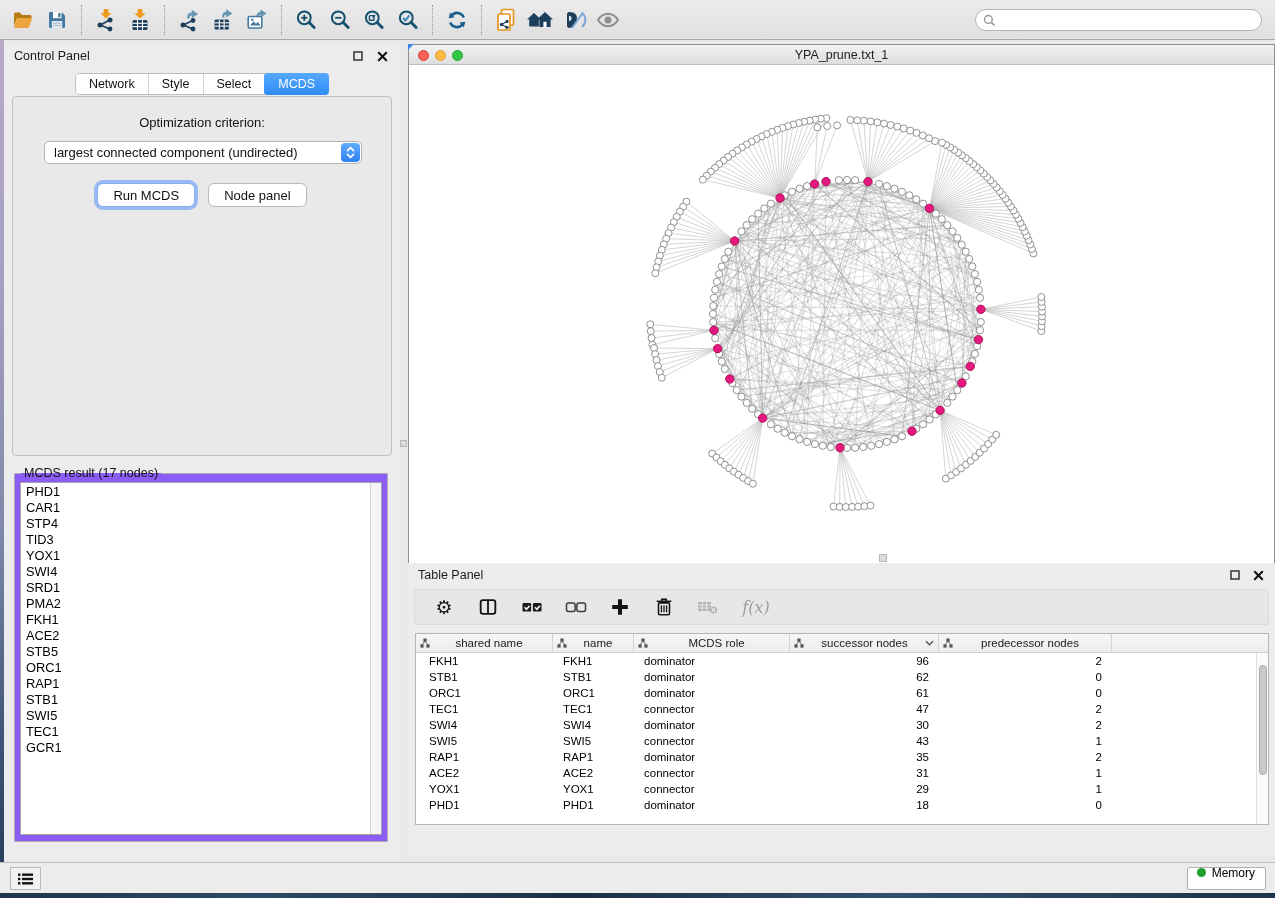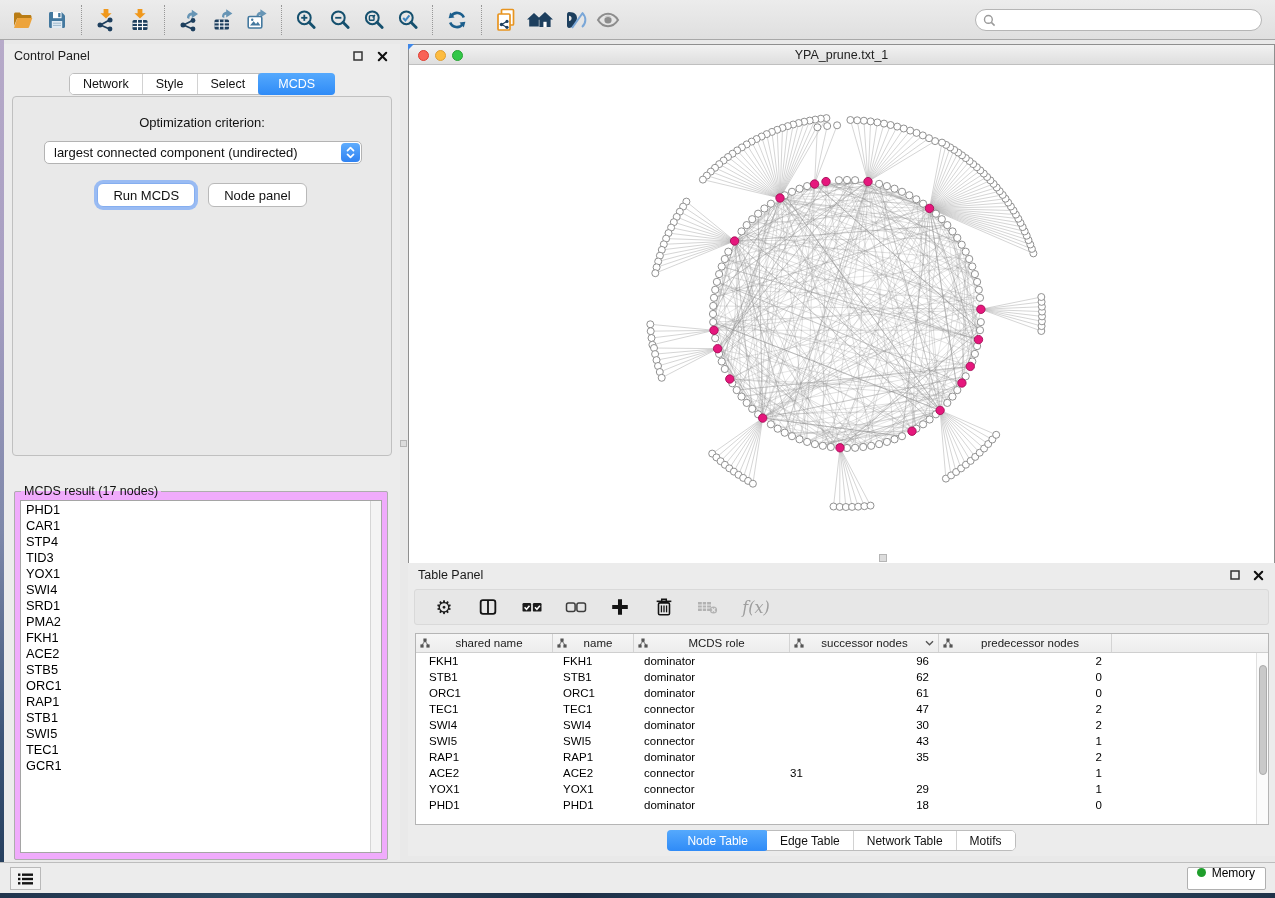--- a/index.html
+++ b/index.html
@@ -24,36 +24,36 @@
   
   .control-panel { position:absolute; left:4px; top:4px; width:396px; height:816px; background:#ececec; }
   .panel-titlebar { position:absolute; left:0; top:0; right:0; height:24px; }
   .panel-title { position:absolute; left:10px; top:5px; font-size:12.5px; color:#1a1a1a; }
   .panel-ctrl { position:absolute; top:4px; width:16px; height:16px; display:flex; align-items:center; justify-content:center; }
   .cp-tabs { position:absolute; left:0; right:0; top:29px; display:flex; justify-content:center; }
   .tabgroup { display:flex; background:#fff; border:1px solid #bdbdbd; border-radius:5px; height:22px; overflow:visible; }
   .tab { padding:0 13px; line-height:20px; font-size:12.5px; color:#111; border-right:1px solid #d2d2d2; background:#fff; }
   .tab:first-child { border-radius:4px 0 0 4px; }
   .tab:last-child { border-right:none; border-radius:0 4px 4px 0; }
-  .tab.active { background:linear-gradient(#55a9fd,#2f8bf7); color:#fff; border-radius:4px; margin:-1px; padding:0 20px; line-height:22px; border-right:none; }
+  .tab.active { background:linear-gradient(#55a9fd,#2f8bf7); color:#fff; border-radius:4px; margin:-1px; padding:0 14px; line-height:22px; border-right:none; }
   .cp-box { position:absolute; left:8px; top:52px; width:380px; height:360px; background:#e9e9e9;
     border:1px solid #c0c0c0; border-radius:4px; }
   .opt-label { position:absolute; left:0; right:0; top:18px; text-align:center; font-size:13px; color:#111; }
   .cp-select { position:absolute; left:31px; top:44px; width:318px; height:23px; background:#fff;
     border:1px solid #b3b3b3; border-radius:5px; display:flex; align-items:center; }
   .cp-select .sel-text { flex:1; font-size:13px; color:#111; padding-left:9px; white-space:nowrap; }
   .sel-stepper { width:19px; height:19px; margin-right:1.5px; border-radius:4px;
     background:linear-gradient(#5fadfd,#2f82f2); display:flex; align-items:center; justify-content:center; }
   .btn-row { position:absolute; left:0; right:0; top:86px; display:flex; justify-content:center; gap:13px; }
   .cbtn { height:24px; background:#fff; border:1px solid #b9b9b9; border-radius:6px; font-size:13px;
     color:#111; padding:0 15px; font-family:inherit; }
   .cbtn.focused { box-shadow:0 0 0 3px rgba(88,150,251,.55); border-color:#85aef0; }
 
-  .mcds-box { position:absolute; left:10px; top:440px; width:374px; height:376px;
-    border:1px solid #adadad; border-radius:2px; background:#f0abfc; }
+  .mcds-box { position:absolute; left:10px; top:422px; width:374px; height:376px;
+    border:1px solid #adadad; border-radius:2px; background:#8b5cf6; }
   .mcds-box legend { font-size:12.5px; color:#111; margin-left:6px; padding:0 3px; }
   .mcds-list-wrap { position:absolute; left:5px; top:2px; right:5px; bottom:6px; background:#fff;
     border:1px solid #a5a5a5; overflow:hidden; }
   .mcds-scroll { position:absolute; right:0; top:0; bottom:0; width:11px; background:#f4f4f4; border-left:1px solid #d6d6d6; }
   .mcds-list { position:absolute; left:0; top:1px; right:12px; }
   .mcds-item { font-size:12.8px; color:#000; line-height:16px; padding-left:5px; }
 
   
   .v-splitter { position:absolute; left:400px; top:0; width:8px; height:816px; }
   .v-splitter .handle { position:absolute; left:0; top:400px; width:7px; height:7px; background:#dcdcdc; border:1px solid #b5b5b5; }
@@ -1274,49 +1274,41 @@
               <div class="td" style="width: 137px; padding-left: 13px;">RAP1</div>
               <div class="td" style="width: 81px; padding-left: 10px;">RAP1</div>
               <div class="td" style="width: 156px; padding-left: 10px;">dominator</div>
               <div class="td" style="width: 149px; text-align: right; padding-right: 10px;">35</div>
               <div class="td" style="width: 173px; text-align: right; padding-right: 10px;">2</div>
             </div>
             <div class="tr">
               <div class="td" style="width: 137px; padding-left: 13px;">ACE2</div>
               <div class="td" style="width: 81px; padding-left: 10px;">ACE2</div>
               <div class="td" style="width: 156px; padding-left: 10px;">connector</div>
-              <div class="td" style="width: 149px; text-align: left; padding-right: 10px;">31</div>
+              <div class="td" style="width: 149px; text-align: right; padding-right: 10px;">31</div>
               <div class="td" style="width: 173px; text-align: right; padding-right: 10px;">1</div>
             </div>
             <div class="tr">
               <div class="td" style="width: 137px; padding-left: 13px;">YOX1</div>
               <div class="td" style="width: 81px; padding-left: 10px;">YOX1</div>
               <div class="td" style="width: 156px; padding-left: 10px;">connector</div>
               <div class="td" style="width: 149px; text-align: right; padding-right: 10px;">29</div>
               <div class="td" style="width: 173px; text-align: right; padding-right: 10px;">1</div>
             </div>
             <div class="tr">
               <div class="td" style="width: 137px; padding-left: 13px;">PHD1</div>
               <div class="td" style="width: 81px; padding-left: 10px;">PHD1</div>
               <div class="td" style="width: 156px; padding-left: 10px;">dominator</div>
               <div class="td" style="width: 149px; text-align: right; padding-right: 10px;">18</div>
               <div class="td" style="width: 173px; text-align: right; padding-right: 10px;">0</div>
             </div>
           </div>
         <div class="tscroll">
             <div class="tthumb"></div>
           </div>
-      </div>
-      <div class="tp-tabs">
-        <div class="tabgroup" style="height:21px">
-          <div class="tab active" style="font-size:12px">Node Table</div>
-          <div class="tab" style="font-size:12px">Edge Table</div>
-          <div class="tab" style="font-size:12px">Network Table</div>
-          <div class="tab" style="font-size:12px">Motifs</div>
-        </div>
       </div>
     </section>
   </div>
 
   <div class="status-bar">
     <div class="st-left-btn">
       <svg width="17" height="14" viewBox="0 0 17 14">
         <g fill="#141414">
             <rect x="1" y="1.5" width="2.4" height="2.4"></rect>
             <rect x="5" y="1.5" width="11" height="2.4"></rect>

